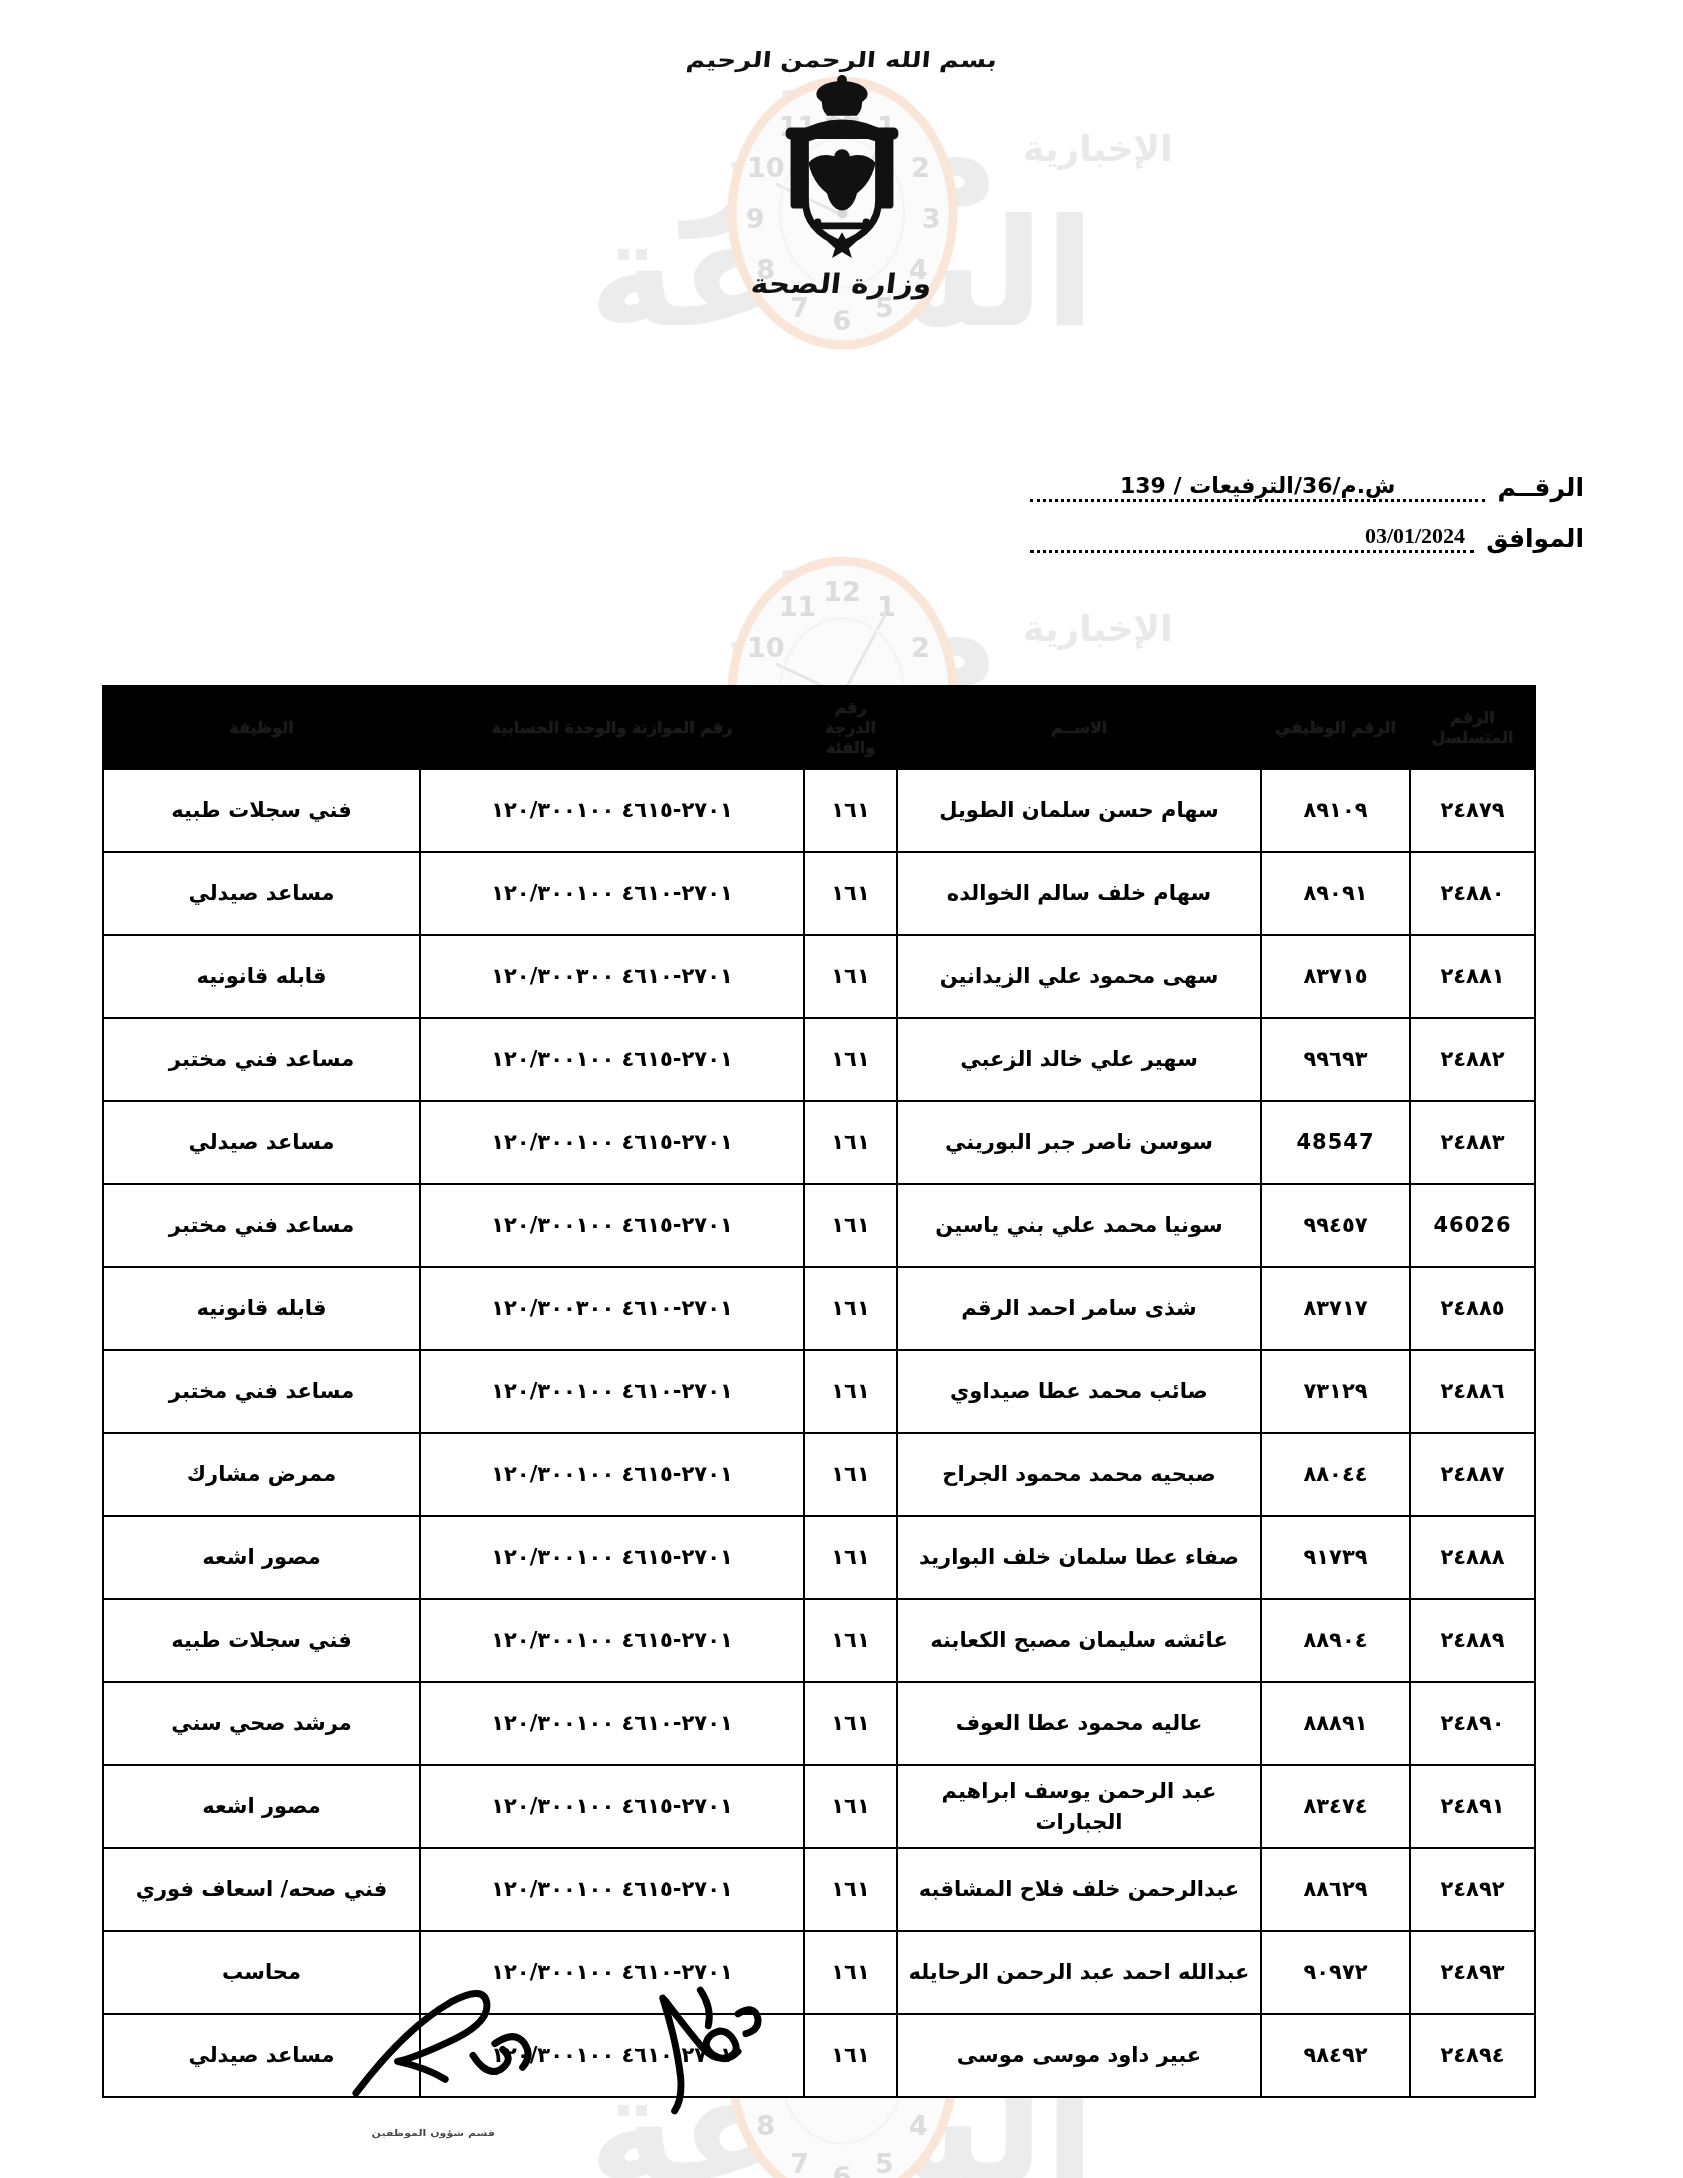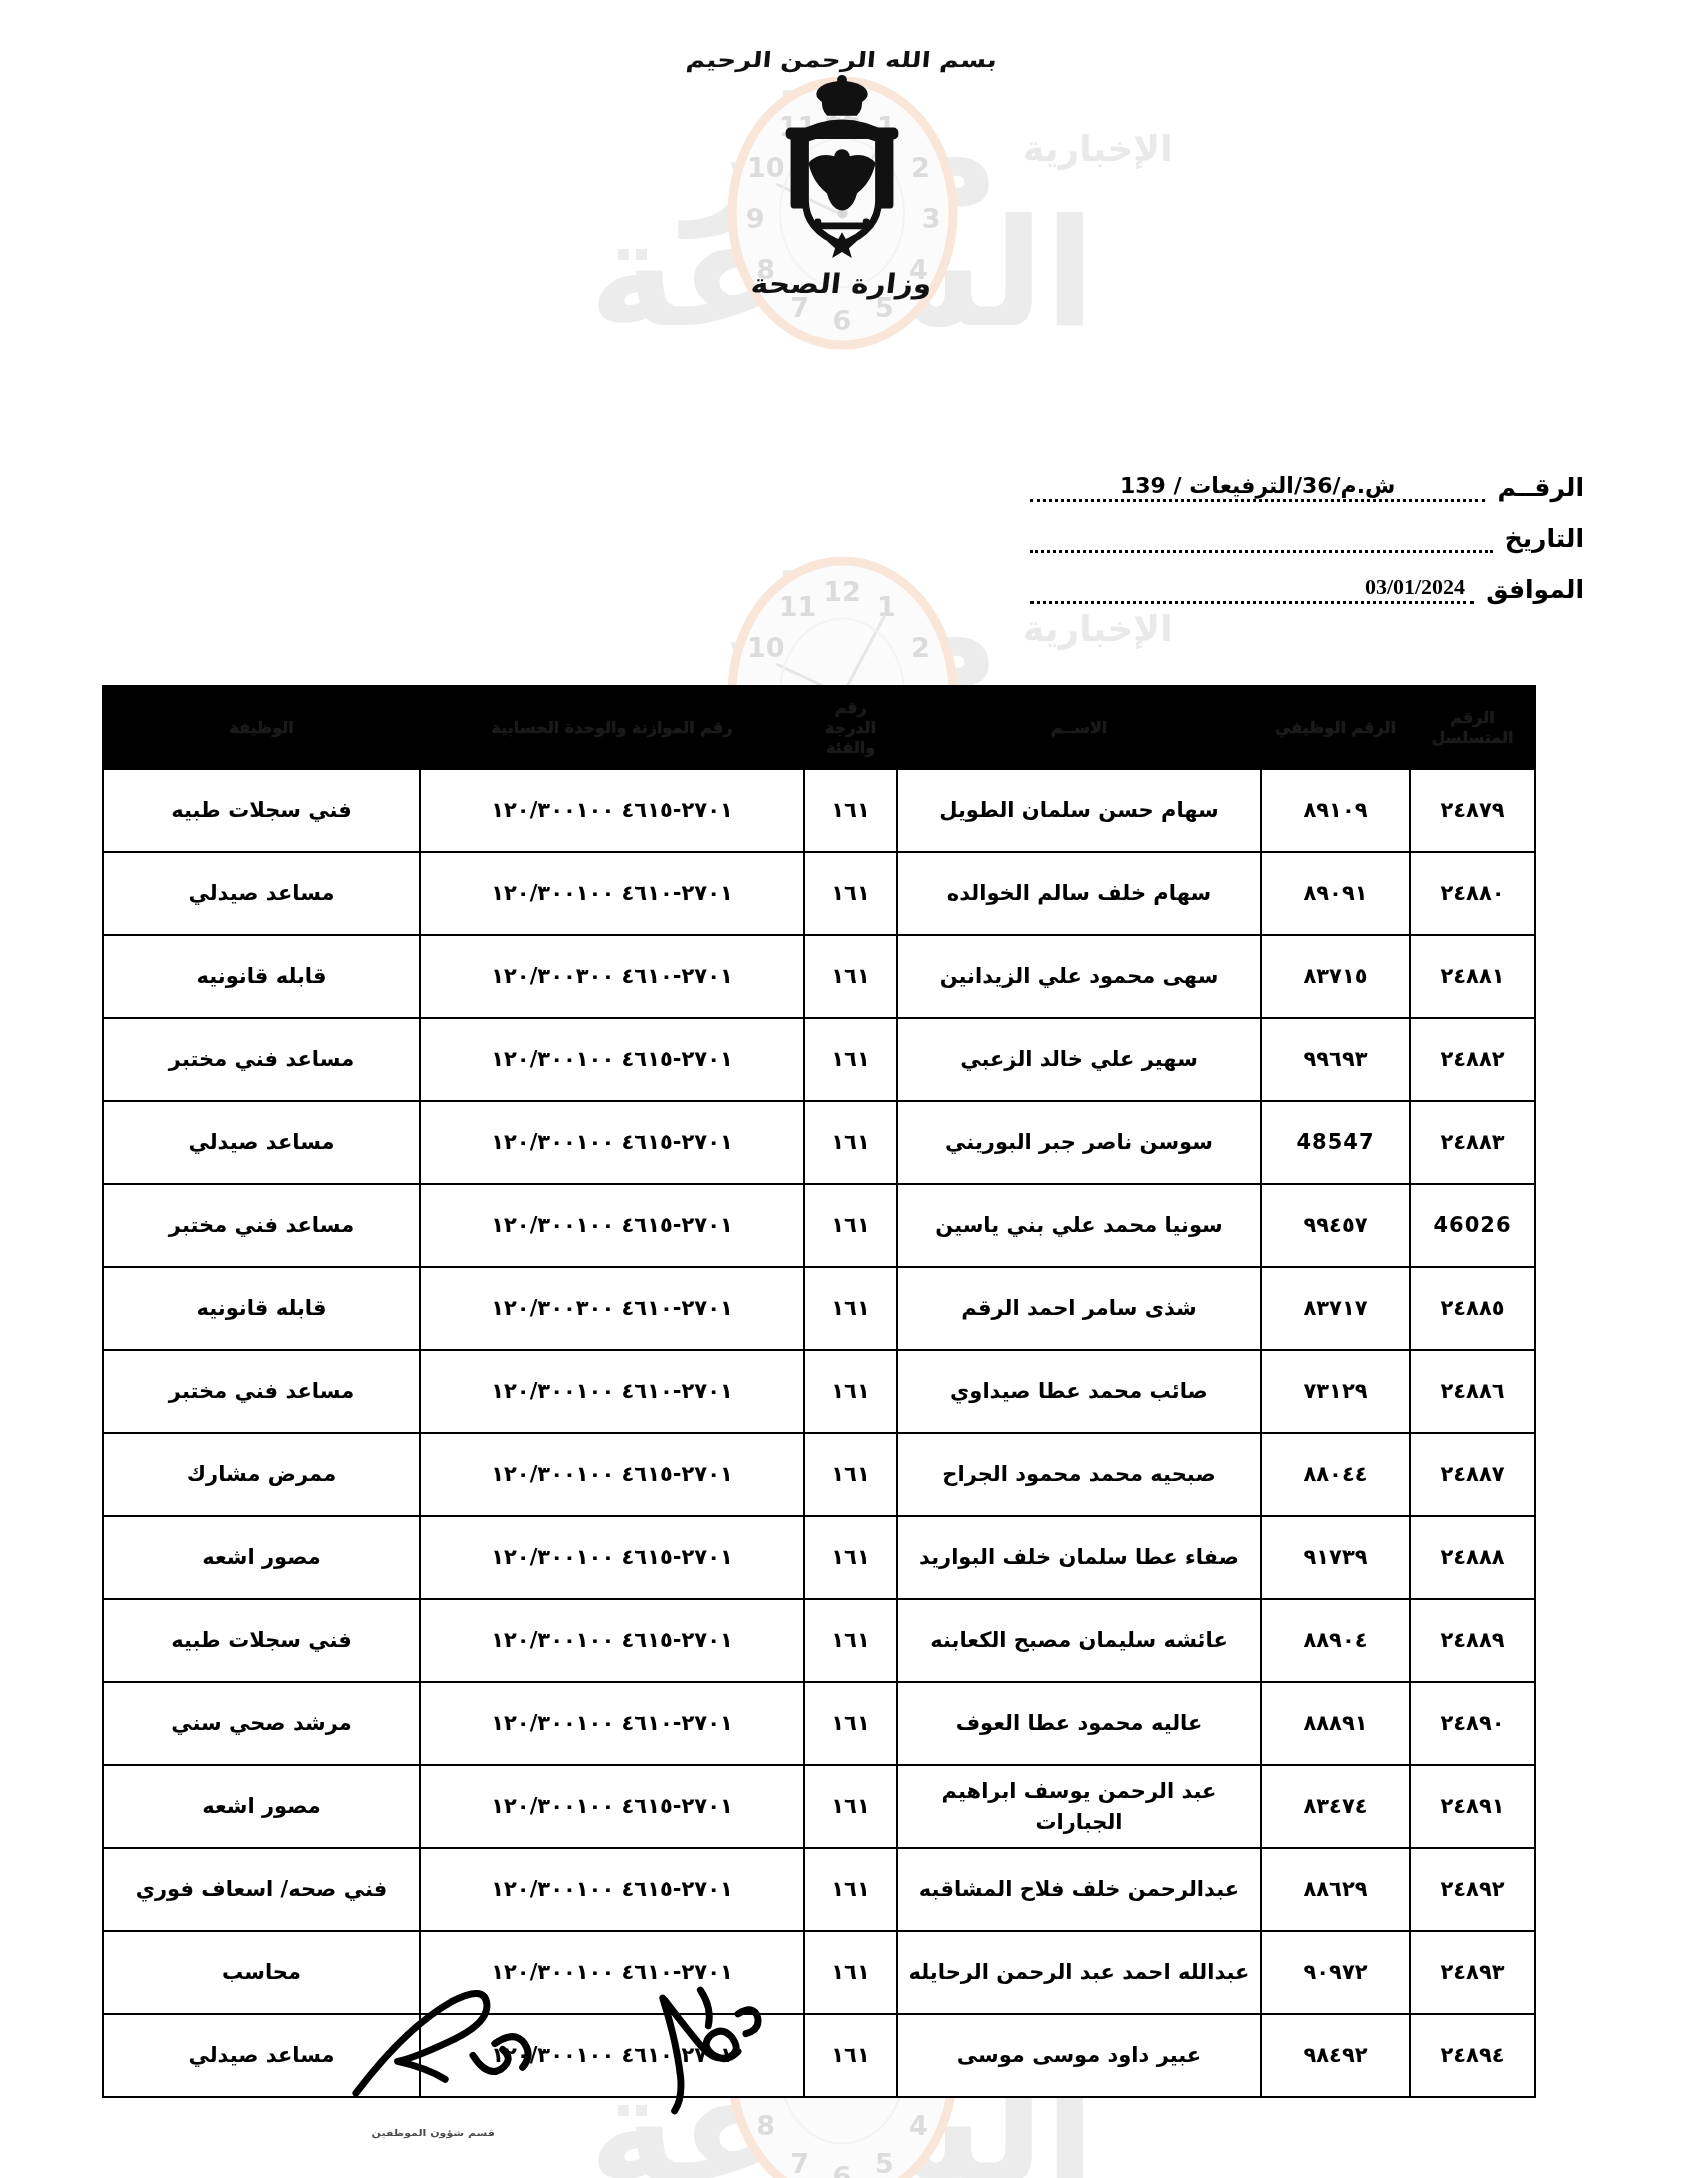--- a/index.html
+++ b/index.html
@@ -427,26 +427,20 @@
       </g>
     </svg>
     <div class="ministry-name">وزارة الصحة</div>
   </div>
 
   <div class="ref-block">
     <div class="ref-line">
       <span class="ref-label">الرقــم</span>
       <span class="ref-dots">
         <span class="ref-value center">ش.م/36/الترفيعات / 139</span>
-      </span>
-    </div>
-    <div class="ref-line">
-      <span class="ref-label">التاريخ</span>
-      <span class="ref-dots">
-        <span class="ref-value"></span>
       </span>
     </div>
     <div class="ref-line">
       <span class="ref-label">الموافق</span>
       <span class="ref-dots">
         <span class="ref-value latin">03/01/2024</span>
       </span>
     </div>
   </div>
 

